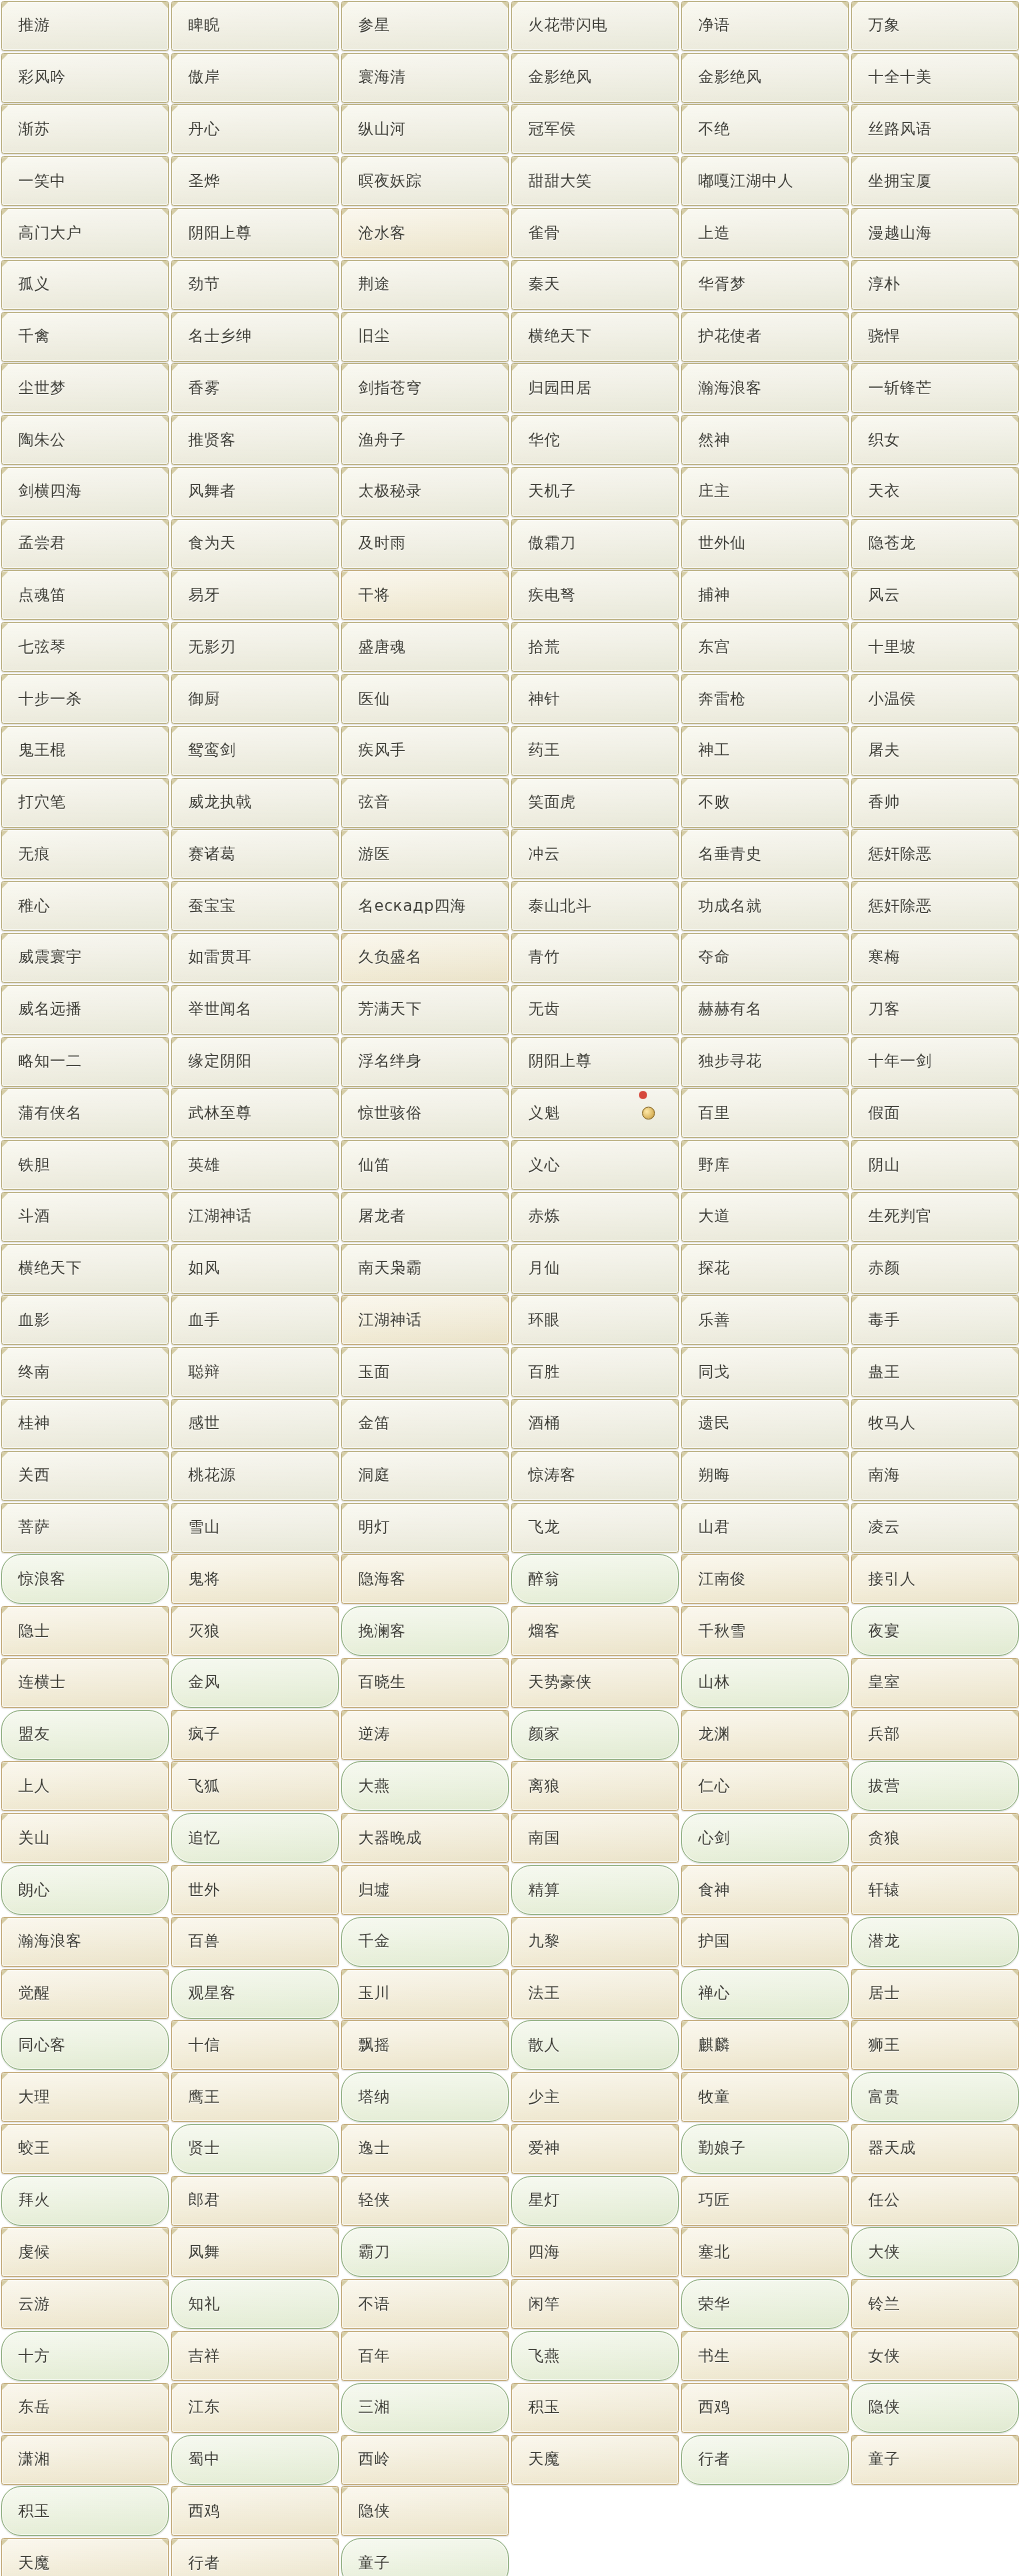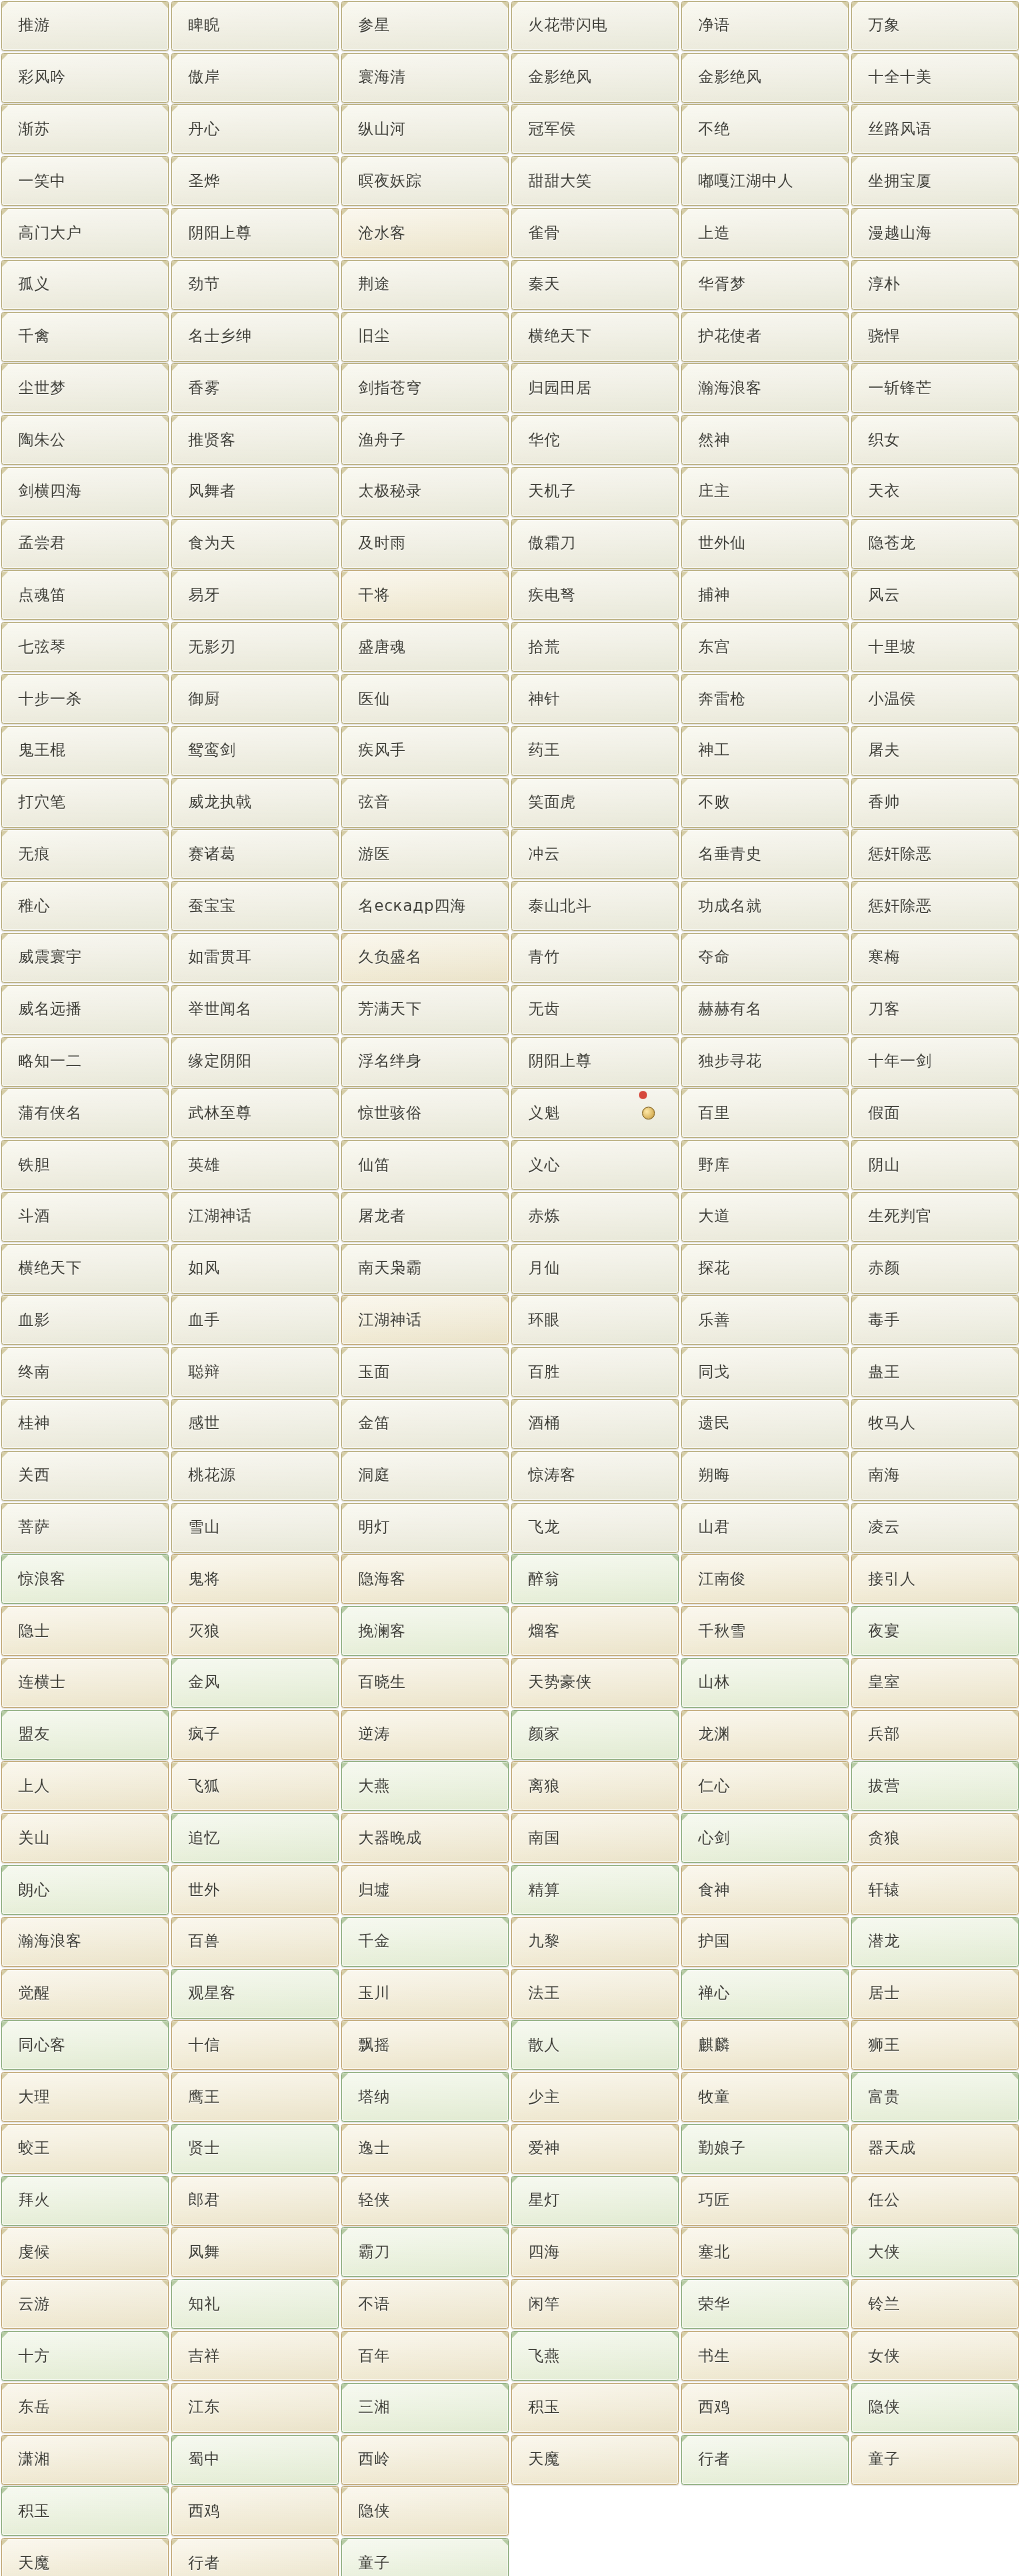--- a/index.html
+++ b/index.html
@@ -57,20 +57,21 @@
   }
   .cell::before { left: 0; clip-path: polygon(0 0, 100% 0, 0 100%); }
   .cell::after  { right: 0; clip-path: polygon(100% 0, 100% 100%, 0 0); }
 
   
   .cell.tint-green {
     border-color: #8fae7f;
     background:
       linear-gradient(180deg, rgba(255,255,255,0.5), rgba(255,255,255,0.03)),
       linear-gradient(160deg, #eef3e2 0%, #e6eed7 45%, #dfe9cf 100%);
+    border-radius: 20px;
   }
   .cell.tint-green::before, .cell.tint-green::after { background: #aac397; }
 
   .cell.tint-warm {
     border-color: #c2a977;
     background:
       linear-gradient(180deg, rgba(255,255,255,0.5), rgba(255,255,255,0.03)),
       linear-gradient(160deg, #f6f0dd 0%, #efe8d0 45%, #e9e1c6 100%);
   }
 

